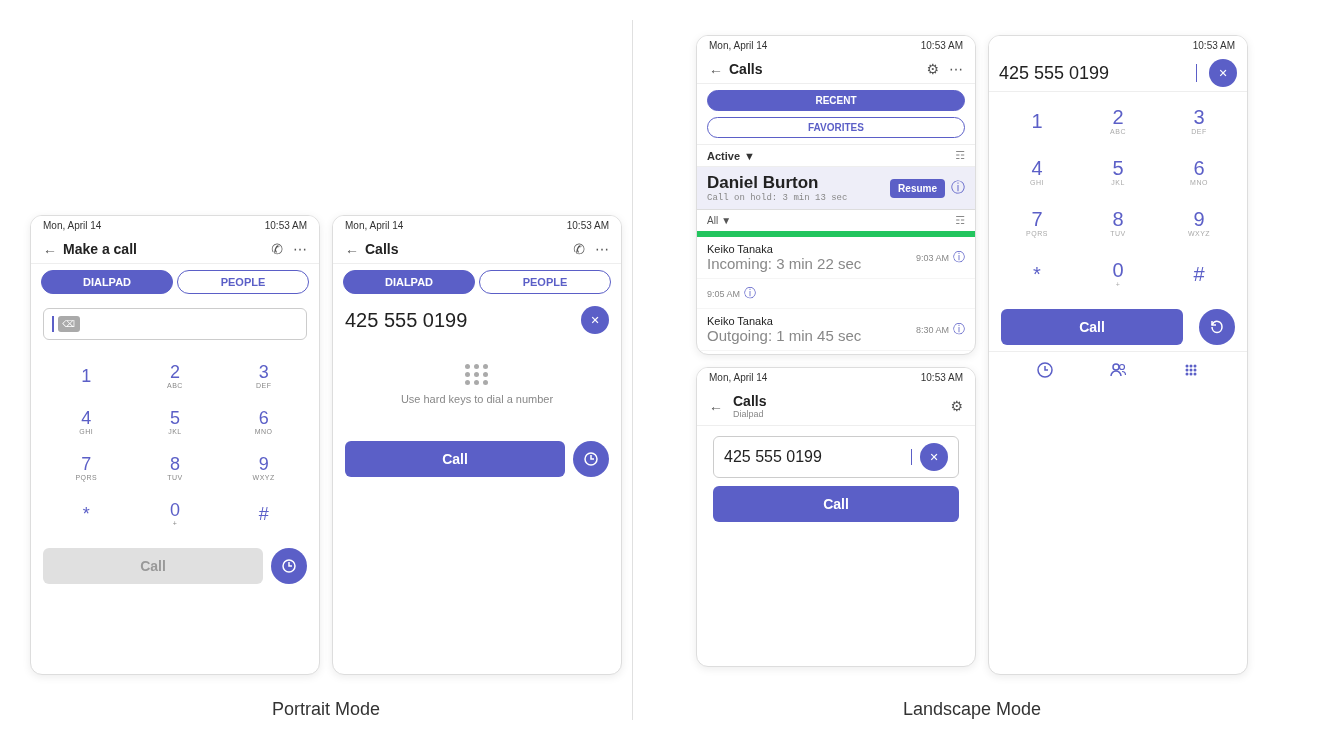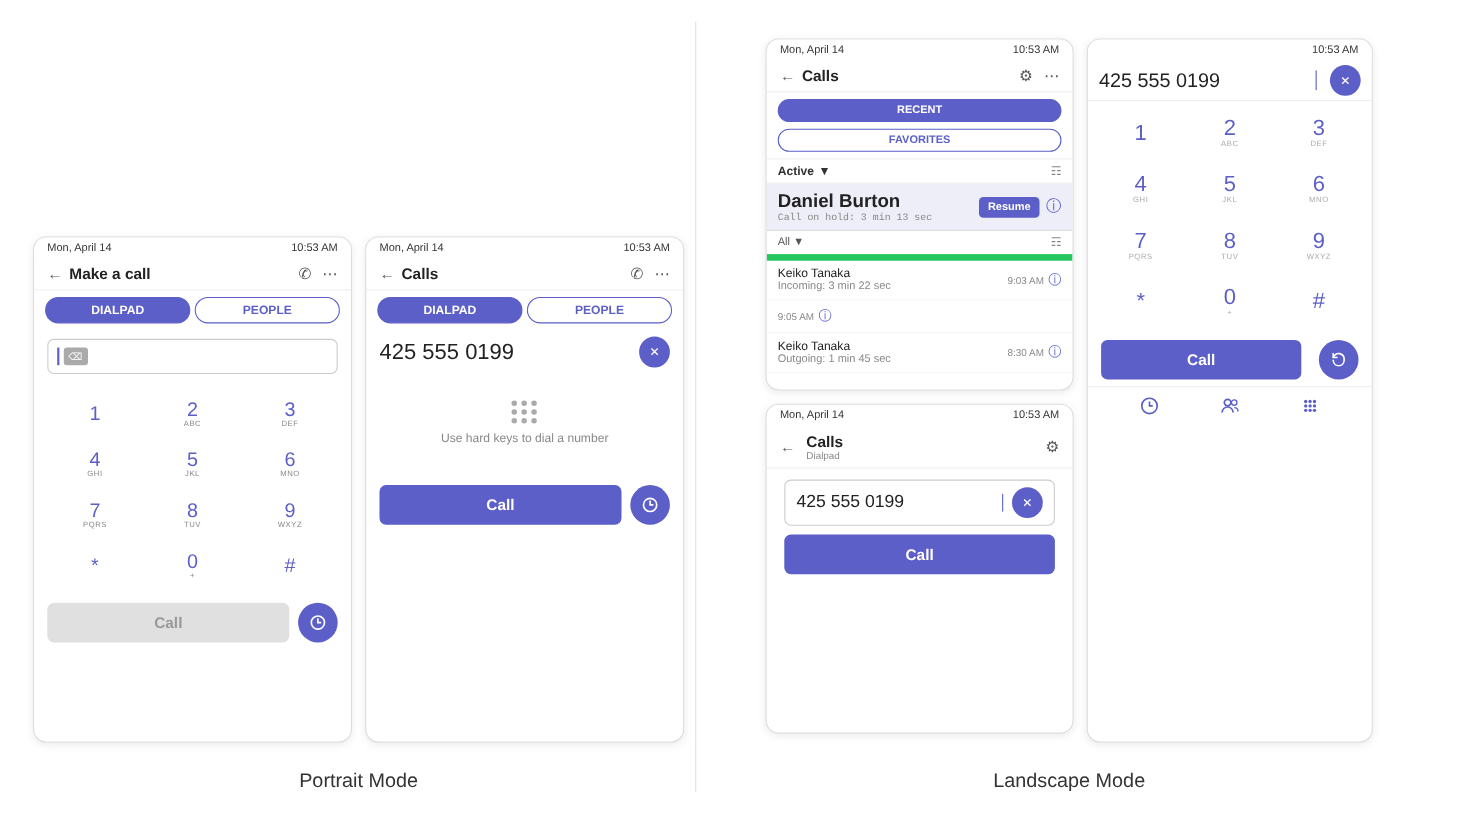--- a/index.html
+++ b/index.html
@@ -459,21 +459,21 @@
       font-size: 11px;
       font-weight: 500;
       color: #222;
     }
 
     .call-item-name.missed {
       color: #e74c3c;
     }
 
     .call-item-desc {
-      font-size: 10px;
+      font-size: 15px;
       color: #888;
     }
 
     .call-item-time {
       display: flex;
       align-items: center;
       gap: 4px;
     }
 
     .call-item-time-text {

